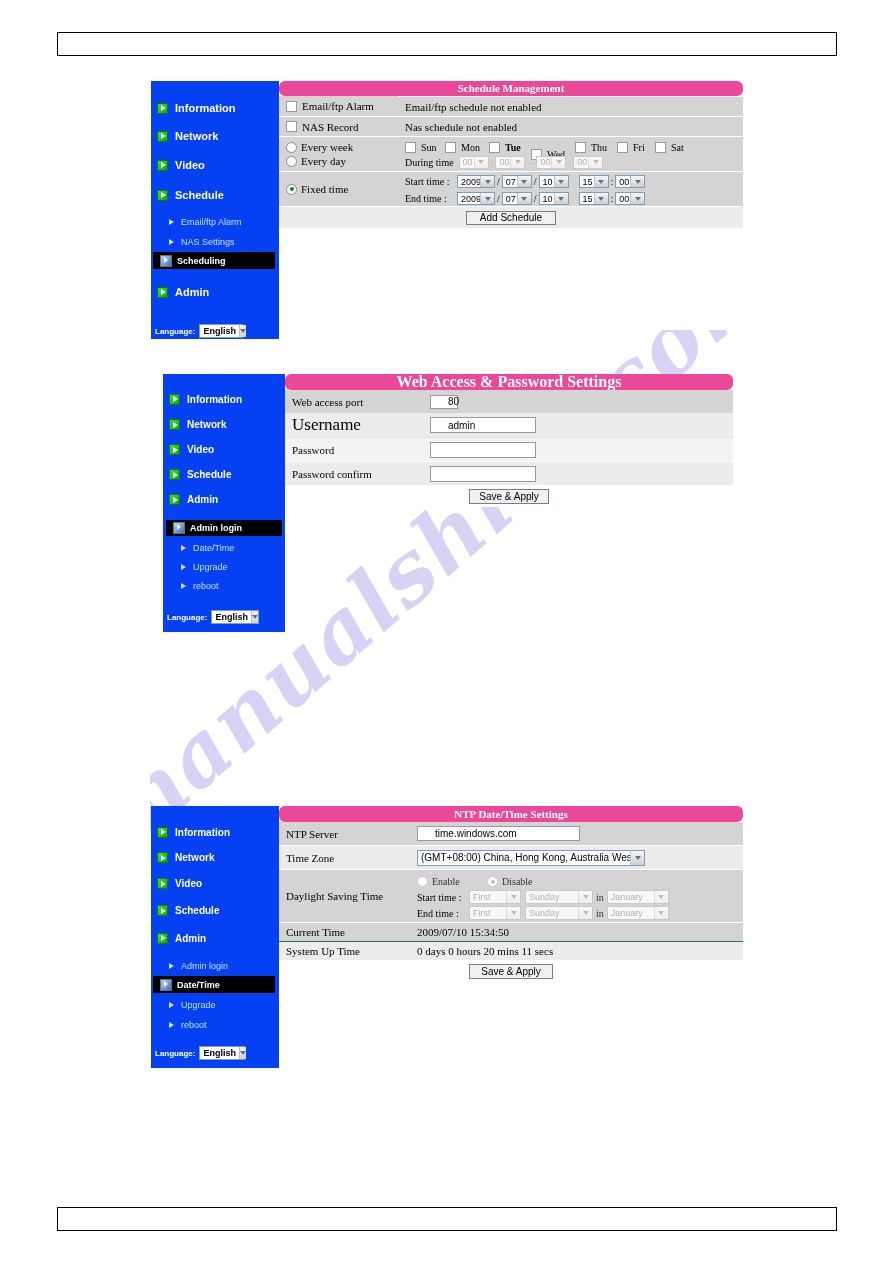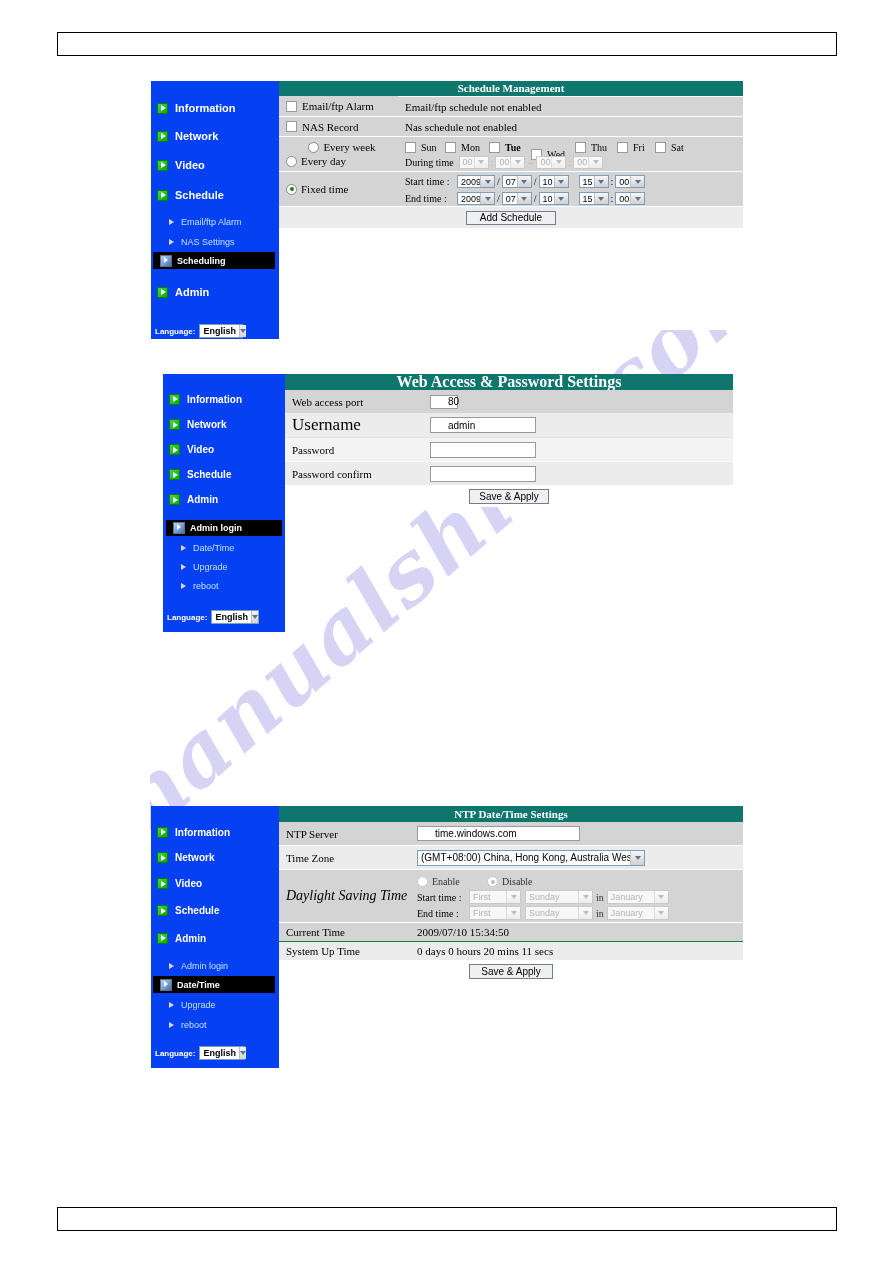--- a/index.html
+++ b/index.html
@@ -134,25 +134,26 @@
   .lang-select .arw i{
     display:block;width:0;height:0;
     border-left:3px solid transparent;
     border-right:3px solid transparent;
     border-top:4px solid #5b7390;
   }
 
   
   .panel{background:#ffffff;box-sizing:border-box;}
   .panel-title{
-    background:#0f766e;
+    background:#ec4899;
     color:#ffffff;
     font-weight:bold;
     text-align:center;
     font-family:"Liberation Serif", serif;
+    border-radius:6px;
   }
   .prow{display:flex;align-items:stretch;}
   .prow .lcell{
     box-sizing:border-box;
     display:flex;align-items:center;
     padding-left:7px;
     color:#000;
   }
   .prow .rcell{
     box-sizing:border-box;
@@ -311,21 +312,21 @@
     <div class="prow">
       <div class="lcell bg-d" style="width:119px;height:20px;font-size:11px;border-top:1px solid #fff;">
         <span class="cbx"></span>
         <span>NAS Record</span>
       </div>
       <div class="rcell bg-d sepline" style="height:20px;font-size:11px;">Nas schedule not enabled</div>
     </div>
 
     <div class="prow" style="border-top:1px solid #fff;">
       <div class="lcell bg-d" style="width:119px;height:34px;font-size:11px;display:block;padding-top:3px;">
-        <div style="display:flex;align-items:center;height:14px;justify-content:center;">
+        <div style="display:flex;align-items:center;height:14px;">
           <span class="rad"></span>
           <span>Every week</span>
         </div>
         <div style="display:flex;align-items:center;height:14px;">
           <span class="rad"></span>
           <span>Every day</span>
         </div>
       </div>
       <div class="rcell bg-d" style="height:34px;font-size:10px;display:block;padding-top:3px;">
         <div style="display:flex;align-items:center;height:14px;">
@@ -637,21 +638,21 @@
         <span class="sel" style="width:228px;height:16px;font-size:10px;">
           <span class="v">(GMT+08:00) China, Hong Kong, Australia Western</span>
           <span class="a">
               <i></i>
             </span>
         </span>
       </div>
     </div>
 
     <div class="prow" style="border-top:1px solid #fff;">
-      <div class="lcell bg-d" style="width:131px;height:52px;font-size:14px;font-style:italic;">Daylight Saving Time</div>
+      <div class="lcell bg-d" style="width:131px;height:52px;font-size:11px;">Daylight Saving Time</div>
       <div class="rcell bg-d" style="height:52px;display:block;padding-top:4px;">
         <div style="display:flex;align-items:center;height:15px;font-size:10px;">
           <span style="display:inline-flex;align-items:center;width:70px;">
             <span class="rad dis"></span>
             <span class="lbl-dim" style="color:#333;">Enable</span>
           </span>
           <span style="display:inline-flex;align-items:center;">
             <span class="rad dis on"></span>
             <span style="color:#333;">Disable</span>
           </span>

